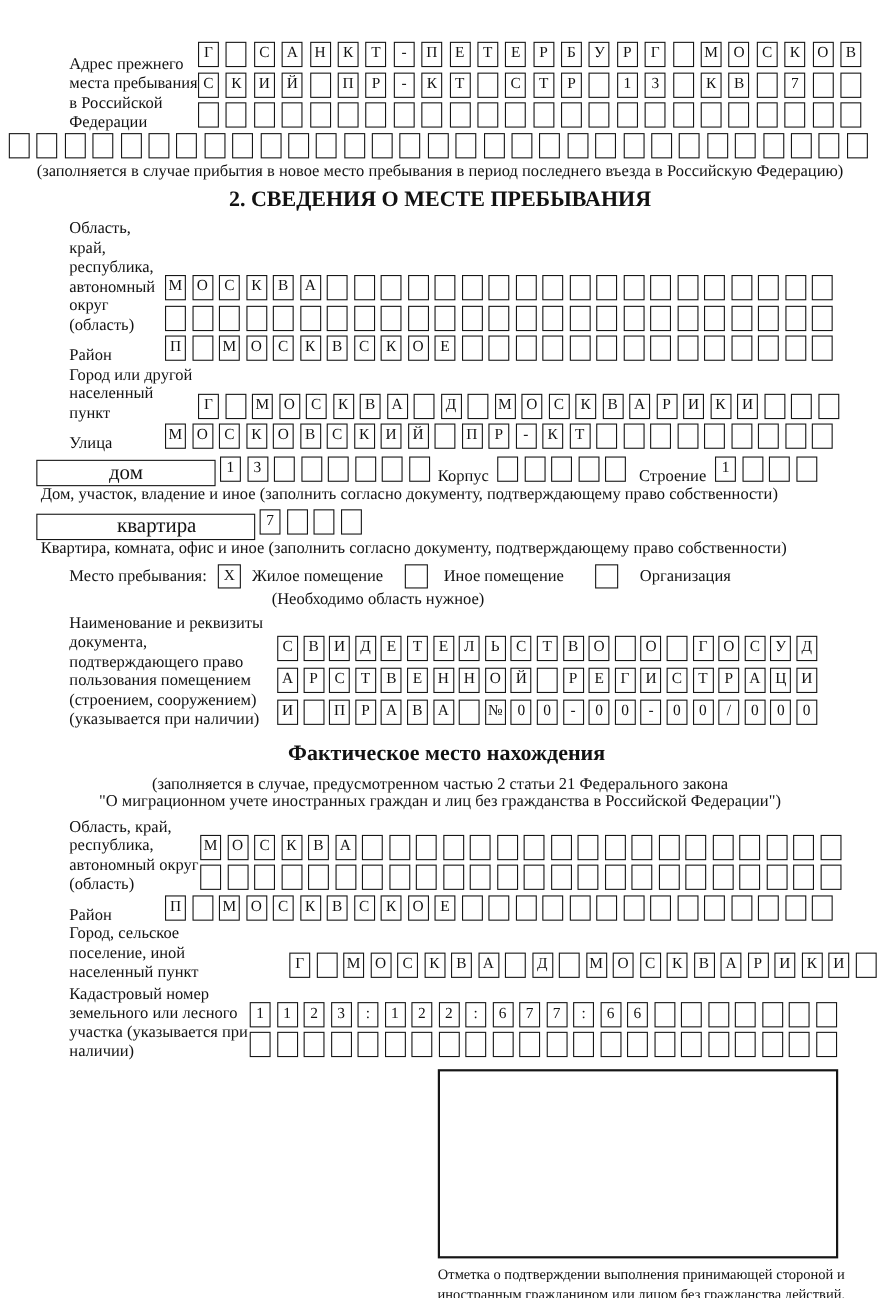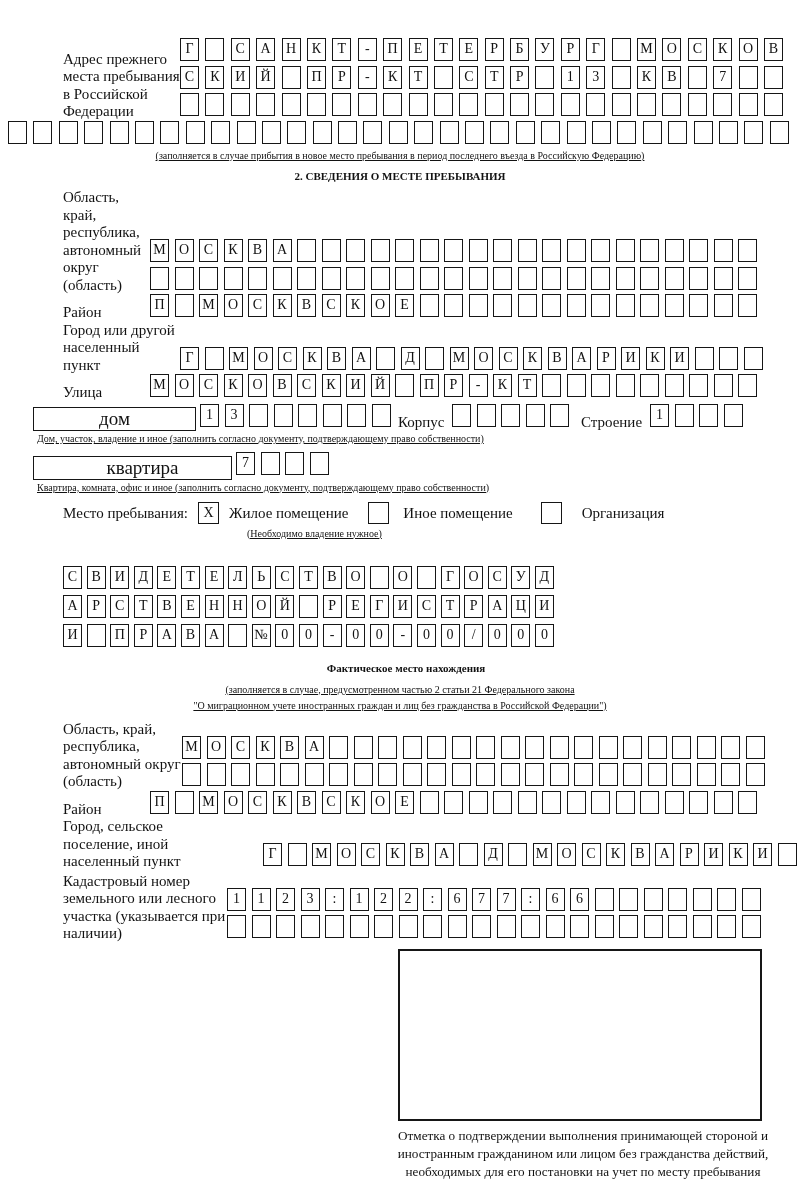--- a/index.html
+++ b/index.html
@@ -5,23 +5,23 @@
   html,body{margin:0;padding:0;background:#fff;}
   body{width:800px;font-family:"Liberation Serif",serif;color:#121212;}
   .page{width:800px;min-height:1180px;box-sizing:border-box;padding-top:20px;overflow:hidden;}
   .row{display:flex;align-items:flex-end;}
   .label{font-size:15px;line-height:17.5px;flex-shrink:0;}
   .cellrow{white-space:nowrap;margin-bottom:3.5px;height:24px;}
   .cell{display:inline-block;box-sizing:border-box;width:19px;height:23px;border:1.6px solid #161616;
         margin-right:5.5px;text-align:center;font-size:14px;line-height:20px;vertical-align:top;background:#fff;}
   .wide .cell{margin-right:6.4px;}
   .doc .cell{margin-right:4.6px;}
-  .note{font-size:10px;line-height:16px;text-decoration:underline;}
+  .note{font-size:15px;line-height:16px;}
   .center{text-align:center;}
-  .title{font-size:11px;font-weight:bold;}
+  .title{font-size:20px;font-weight:bold;}
   .namedbox{box-sizing:border-box;border:1.7px solid #161616;height:24px;text-align:center;
             font-size:19px;line-height:21px;flex-shrink:0;}
   .chk{display:inline-block;box-sizing:border-box;width:21px;height:22px;border:1.7px solid #161616;
        text-align:center;font-size:14px;line-height:19px;vertical-align:middle;}
   .inlab{font-size:15px;line-height:22px;vertical-align:middle;}
   .stamp{box-sizing:border-box;border:2px solid #161616;width:364px;height:172px;margin-left:398px;}
   .caption{width:386px;margin-left:390px;font-size:13.2px;line-height:18px;text-align:center;margin-top:6px;}
 </style>
 </head>
 <body>
@@ -83,23 +83,24 @@
 
   <div style="margin-left:63px;white-space:nowrap;">
     <span class="inlab">Место пребывания:</span>
     <span class="chk" style="margin-left:6px;">X</span>
     <span class="inlab" style="margin-left:6px;">Жилое помещение</span>
     <span class="chk" style="margin-left:16px;"></span>
     <span class="inlab" style="margin-left:10px;">Иное помещение</span>
     <span class="chk" style="margin-left:24px;"></span>
     <span class="inlab" style="margin-left:16px;">Организация</span>
   </div>
-  <div class="note" style="margin-left:247px;margin-top:2px;margin-bottom:6px;">(Необходимо владение нужное)</div>
+  <div class="note" style="margin-left:247px;margin-top:2px;margin-bottom:6px;">(Необходимо область нужное)</div>
 
   <div class="row doc" style="margin-left:63px;min-height:104px;">
+    <div class="label" style="width:189px;">Наименование и реквизиты документа, подтверждающего право пользования помещением (строением, сооружением) (указывается при наличии)</div>
     <div>
       <div class="cellrow" style="margin-bottom:5px;"><span class="cell">С</span><span class="cell">В</span><span class="cell">И</span><span class="cell">Д</span><span class="cell">Е</span><span class="cell">Т</span><span class="cell">Е</span><span class="cell">Л</span><span class="cell">Ь</span><span class="cell">С</span><span class="cell">Т</span><span class="cell">В</span><span class="cell">О</span><span class="cell"></span><span class="cell">О</span><span class="cell"></span><span class="cell">Г</span><span class="cell">О</span><span class="cell">С</span><span class="cell">У</span><span class="cell">Д</span></div>
       <div class="cellrow" style="margin-bottom:5px;"><span class="cell">А</span><span class="cell">Р</span><span class="cell">С</span><span class="cell">Т</span><span class="cell">В</span><span class="cell">Е</span><span class="cell">Н</span><span class="cell">Н</span><span class="cell">О</span><span class="cell">Й</span><span class="cell"></span><span class="cell">Р</span><span class="cell">Е</span><span class="cell">Г</span><span class="cell">И</span><span class="cell">С</span><span class="cell">Т</span><span class="cell">Р</span><span class="cell">А</span><span class="cell">Ц</span><span class="cell">И</span></div>
       <div class="cellrow"><span class="cell">И</span><span class="cell"></span><span class="cell">П</span><span class="cell">Р</span><span class="cell">А</span><span class="cell">В</span><span class="cell">А</span><span class="cell"></span><span class="cell">№</span><span class="cell">0</span><span class="cell">0</span><span class="cell">-</span><span class="cell">0</span><span class="cell">0</span><span class="cell">-</span><span class="cell">0</span><span class="cell">0</span><span class="cell">/</span><span class="cell">0</span><span class="cell">0</span><span class="cell">0</span></div>
     </div>
   </div>
 
   <div class="title center" style="margin-top:10px;margin-bottom:8px;padding-left:12px;">Фактическое место нахождения</div>
   <div class="note center">(заполняется в случае, предусмотренном частью 2 статьи 21 Федерального закона</div>
   <div class="note center" style="margin-bottom:6px;">"О миграционном учете иностранных граждан и лиц без гражданства в Российской Федерации")</div>

